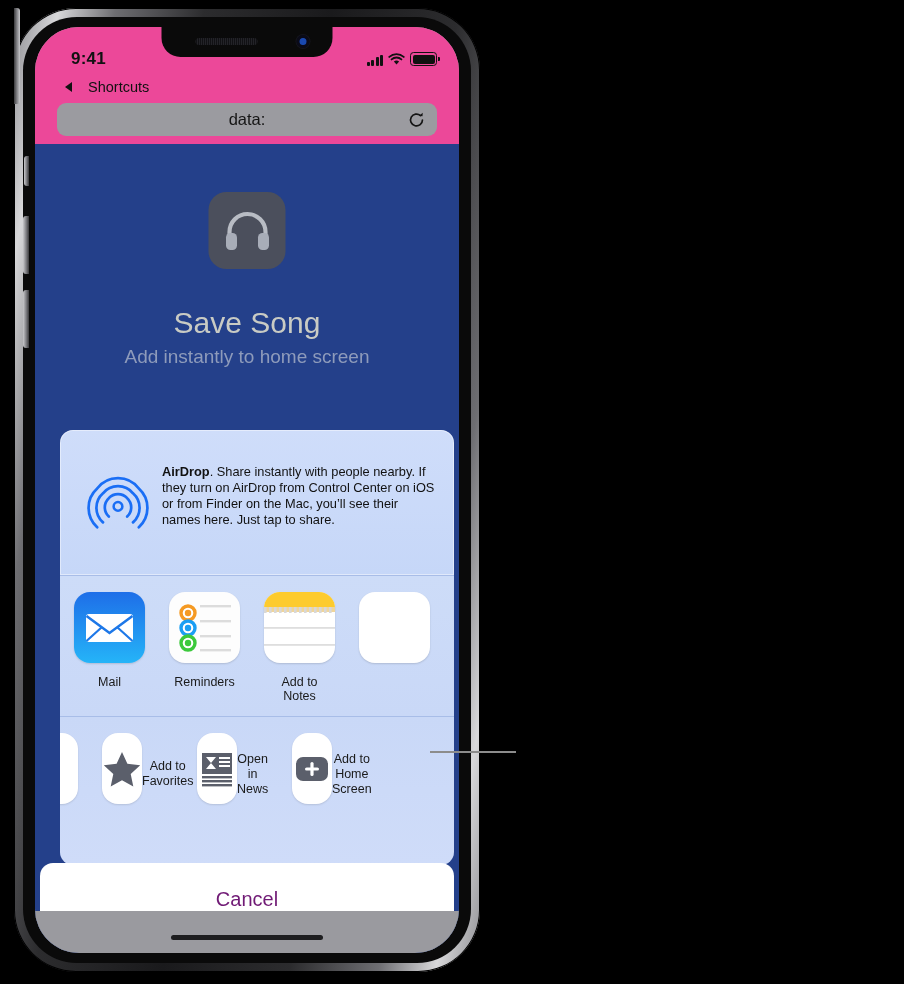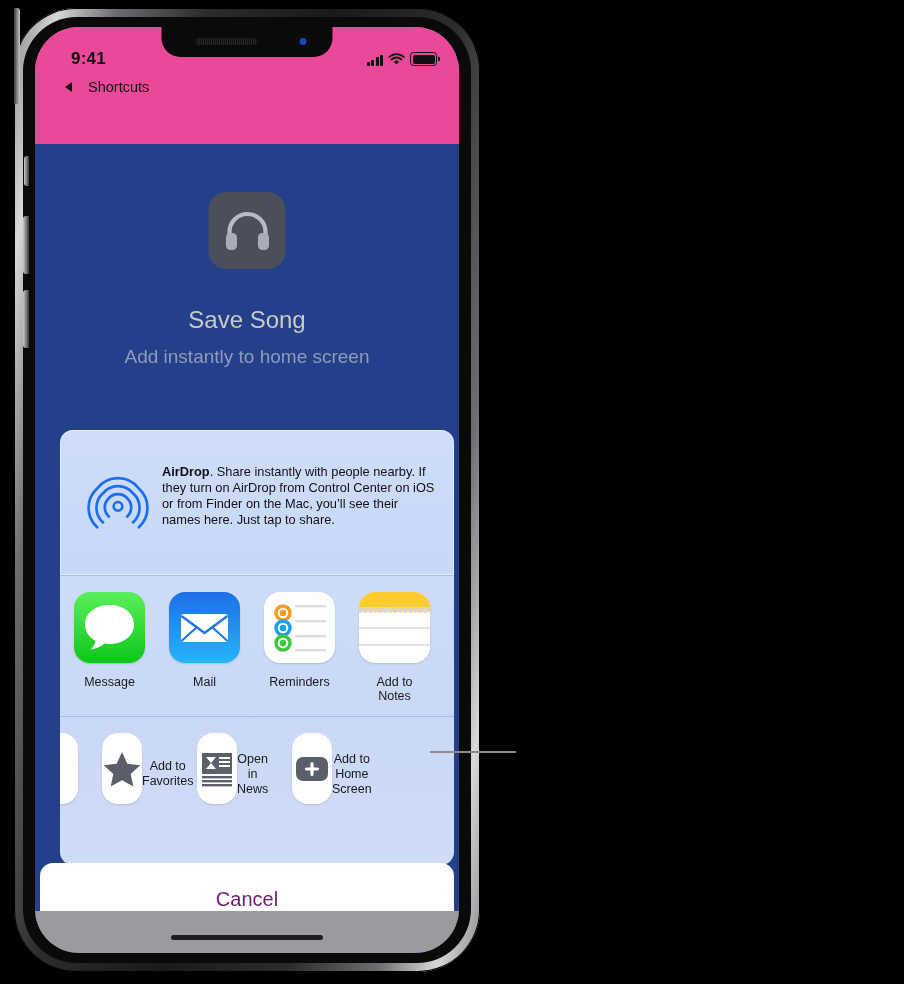--- a/index.html
+++ b/index.html
@@ -52,21 +52,21 @@
           display:flex;align-items:center;justify-content:center;}
   #url-text{font-size:16.5px;color:#151515;font-weight:500;}
   #reload{position:absolute;right:12px;top:50%;transform:translateY(-50%);width:17px;height:17px;}
 
   
   #page{position:absolute;left:0;top:117px;width:100%;bottom:0;background:#24408a;overflow:hidden;}
 
   #hero{position:absolute;left:0;top:0;width:100%;height:276px;}
   #app-icon{position:absolute;left:50%;transform:translateX(-50%);top:48px;width:77px;height:77px;
             border-radius:18px;background:#4b4f5c;display:flex;align-items:center;justify-content:center;}
-  #hero-title{position:absolute;left:0;top:162px;width:100%;text-align:center;font-size:24px;color:#c9cbc4;}
+  #hero-title{position:absolute;left:0;top:162px;width:100%;text-align:center;font-size:30px;color:#c9cbc4;}
   #hero-sub{position:absolute;left:0;top:202px;width:100%;text-align:center;font-size:19px;color:#8e9bbb;}
 
   
   #sheet{position:absolute;left:5px;right:5px;top:286px;bottom:18px;padding-left:20px;}
 
   #airdrop{position:relative;height:145px;border-radius:13px 13px 0 0;
            background:linear-gradient(180deg,#cfddfa 0%,#c6d7f8 100%);
            box-shadow:inset 0 0 0 1px rgba(255,255,255,.45);display:flex;align-items:center;}
   #airdrop-logo{position:absolute;left:27px;top:50%;transform:translateY(-50%);width:62px;height:62px;}
   #airdrop-text{position:absolute;left:102px;right:14px;top:34px;font-size:12.8px;line-height:16px;color:#111;}
@@ -140,20 +140,27 @@
                 <div id="batt-fill"></div>
               </div>
           </div>
         </div>
 
         <div id="backlink">
           <span class="tri"></span>
           <span>Shortcuts</span>
         </div>
 
+        <div id="urlbar">
+          <span id="url-text">data:</span>
+          <svg id="reload" viewBox="0 0 20 20">
+            <path d="M17 10 a7 7 0 1 1 -2.3 -5.2" stroke="#151515" stroke-width="2" fill="none" stroke-linecap="round"></path>
+            <path d="M17.4 1.6 L17 5.6 L13 5.1 Z" fill="#151515"></path>
+          </svg>
+        </div>
       </div>
 
       <div id="page">
 
         <div id="hero">
           <div id="app-icon">
             <svg width="50" height="46" viewBox="0 0 50 46">
               <path d="M7 28 V24 a18 18 0 0 1 36 0 V28" stroke="#b8bcc4" stroke-width="4.2" fill="none" stroke-linecap="round"></path>
               <rect x="3.5" y="25" width="11" height="17" rx="4.5" fill="#a8adb8"></rect>
               <rect x="35.5" y="25" width="11" height="17" rx="4.5" fill="#a8adb8"></rect>
@@ -175,28 +182,20 @@
               </g>
             </svg>
             <div id="airdrop-text"><b>AirDrop</b><span>. Share instantly with people nearby. If they turn on AirDrop from Control Center on iOS or from Finder on the Mac, you’ll see their names here. Just tap to share.</span></div>
           </div>
 
           <div class="sep"></div>
 
           <div id="apps">
             <div class="app-row">
 
-              <div class="app">
-                <div class="app-ico" style="background:linear-gradient(180deg,#5bef5b 0%,#0cc718 100%);">
-                  <svg viewBox="0 0 71 71" width="71" height="71">
-                    <path d="M35.5 13 C21 13 11 21.5 11 32.5 C11 39.5 15 45.5 21.5 48.8 C21 52 19 55.4 16.5 57.5 C21.5 57 27 55 30.5 51.6 C32.1 51.8 33.8 52 35.5 52 C50 52 60 43.5 60 32.5 C60 21.5 50 13 35.5 13 Z" fill="#fff"></path>
-                  </svg>
-                </div>
-                <div class="app-lbl">Message</div>
-              </div>
 
               <div class="app">
                 <div class="app-ico" style="background:linear-gradient(180deg,#1e6ee8 0%,#25b4f8 100%);">
                   <svg viewBox="0 0 71 71" width="71" height="71">
                     <rect x="12" y="22" width="47" height="28" rx="3" fill="#fff"></rect>
                     <path d="M12.5 24 L35.5 41 L58.5 24" stroke="#1e78e8" stroke-width="2.6" fill="none"></path>
                     <path d="M12.5 49 L28 35 M58.5 49 L43 35" stroke="#1e78e8" stroke-width="2.2" fill="none"></path>
                   </svg>
                 </div>
                 <div class="app-lbl">Mail</div>

